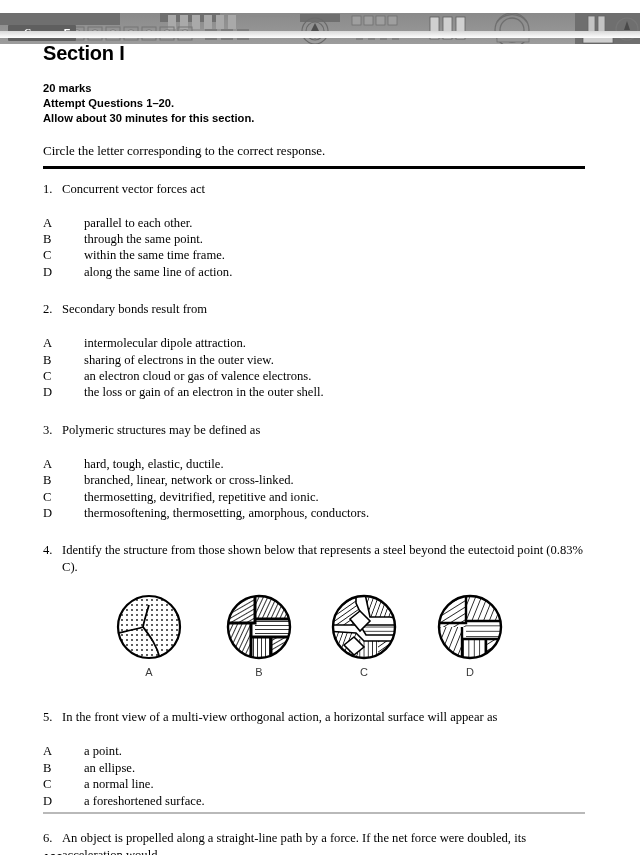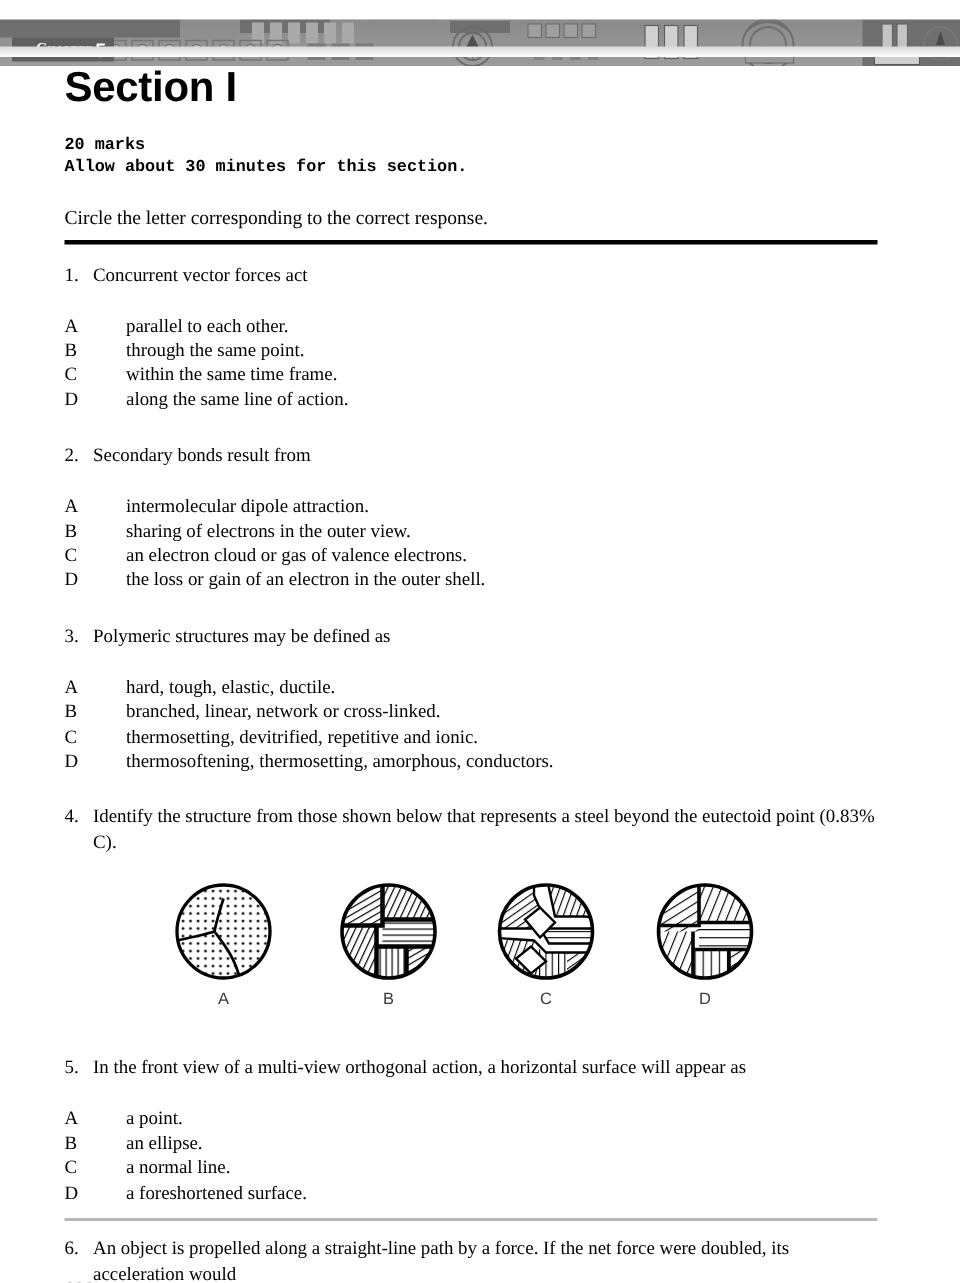--- a/index.html
+++ b/index.html
@@ -77,26 +77,26 @@
   .content {
     position: absolute;
     left: 43px;
     top: 42px;
     width: 542px;
   }
 
   .section-title {
     font-family: "Liberation Sans", sans-serif;
     font-weight: bold;
-    font-size: 28px;
+    font-size: 20px;
     letter-spacing: -0.2px;
     margin: 0 0 16px 0;
   }
   .instructions {
-    font-family: Liberation Mono, monospace;
+    font-family: Liberation Sans, sans-serif;
     font-weight: bold;
     font-size: 11.2px;
     line-height: 15px;
     margin-bottom: 17px;
   }
   .instructions div { white-space: nowrap; }
 
   .circle-note {
     font-size: 13px;
     line-height: 16px;
@@ -291,20 +291,21 @@
     </div>
   </div>
   <div class="banner-fade"></div>
 
   <div class="content">
 
     <h1 class="section-title">Section I</h1>
 
     <div class="instructions">
       <div>20 marks</div>
+      <div>Attempt Questions 1–20.</div>
       <div>Allow about 30 minutes for this section.</div>
     </div>
 
     <div class="circle-note">Circle the letter corresponding to the correct response.</div>
     <div class="rule"></div>
 
     <div class="question">
       <div class="q-stem">
         <span class="q-num">1.</span>
         <span class="q-text">Concurrent vector forces act</span>

